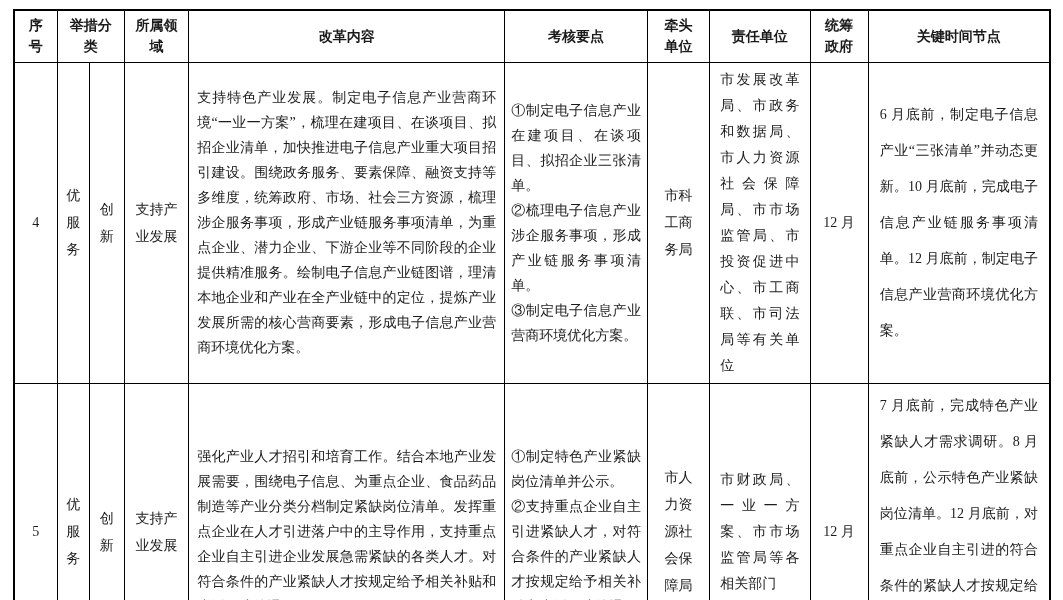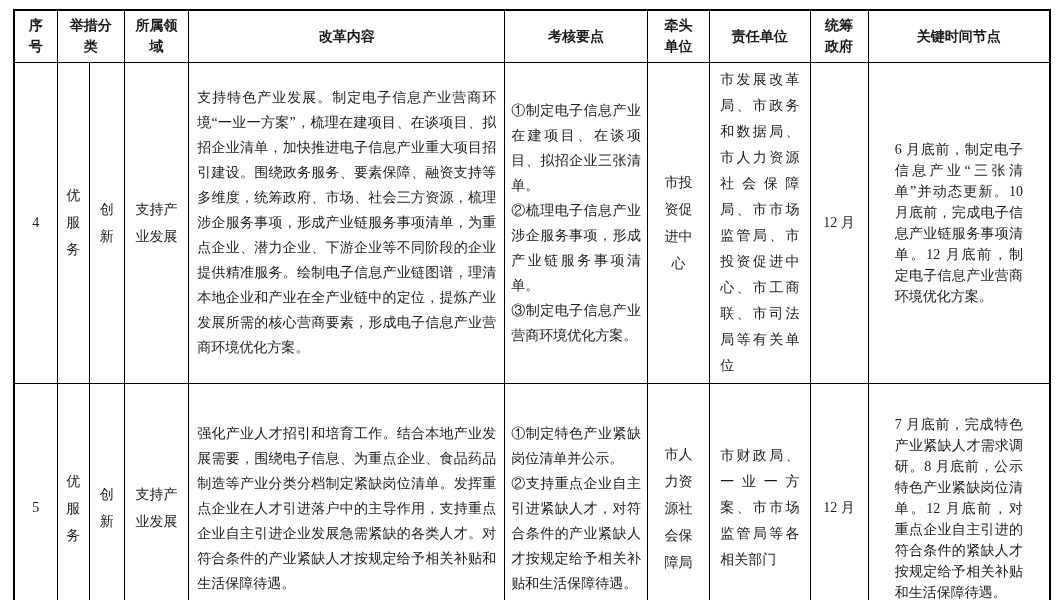--- a/index.html
+++ b/index.html
@@ -73,22 +73,22 @@
   td.resp {
     text-align: justify;
     text-justify: inter-ideograph;
     line-height: 26px;
     padding: 4px 10px;
     margin-top: 31px;
   }
   td.milestone {
     text-align: justify;
     text-justify: inter-ideograph;
-    line-height: 21px;
-    padding: 4px 26px;
+    line-height: 36px;
+    padding: 4px 11px;
   }
 </style>
 </head>
 <body>
 
 <div class="page">
   <table class="reform-table">
     <colgroup>
       <col style="width:43px">
       <col style="width:32px">
@@ -119,21 +119,21 @@
         <td class="center"><span>4</span></td>
         <td class="center"><span class="vspan w1">优服务</span></td>
         <td class="center"><span class="vspan w1">创新</span></td>
         <td class="center"><span class="vspan w3">支持产业发展</span></td>
         <td class="para"><span>支持特色产业发展。制定电子信息产业营商环境“一业一方案”，梳理在建项目、在谈项目、拟招企业清单，加快推进电子信息产业重大项目招引建设。围绕政务服务、要素保障、融资支持等多维度，统筹政府、市场、社会三方资源，梳理涉企服务事项，形成产业链服务事项清单，为重点企业、潜力企业、下游企业等不同阶段的企业提供精准服务。绘制电子信息产业链图谱，理清本地企业和产业在全产业链中的定位，提炼产业发展所需的核心营商要素，形成电子信息产业营商环境优化方案。</span></td>
         <td class="points">
           <div>①制定电子信息产业在建项目、在谈项目、拟招企业三张清单。</div>
           <div>②梳理电子信息产业涉企服务事项，形成产业链服务事项清单。</div>
           <div>③制定电子信息产业营商环境优化方案。</div>
         </td>
-        <td class="center"><span class="vspan w2">市投资促进中心</span></td>
+        <td class="center"><span class="vspan w2">市科工商务局</span></td>
         <td class="resp"><span>市发展改革局、市政务和数据局、市人力资源社会保障局、市市场监管局、市投资促进中心、市工商联、市司法局等有关单位</span></td>
         <td class="center"><span>12 月</span></td>
         <td class="milestone"><span>6 月底前，制定电子信息产业“三张清单”并动态更新。10 月底前，完成电子信息产业链服务事项清单。12 月底前，制定电子信息产业营商环境优化方案。</span></td>
       </tr>
       <tr class="row5">
         <td class="center"><span>5</span></td>
         <td class="center"><span class="vspan w1">优服务</span></td>
         <td class="center"><span class="vspan w1">创新</span></td>
         <td class="center"><span class="vspan w3">支持产业发展</span></td>
         <td class="para"><span>强化产业人才招引和培育工作。结合本地产业发展需要，围绕电子信息、为重点企业、食品药品制造等产业分类分档制定紧缺岗位清单。发挥重点企业在人才引进落户中的主导作用，支持重点企业自主引进企业发展急需紧缺的各类人才。对符合条件的产业紧缺人才按规定给予相关补贴和生活保障待遇。</span></td>

